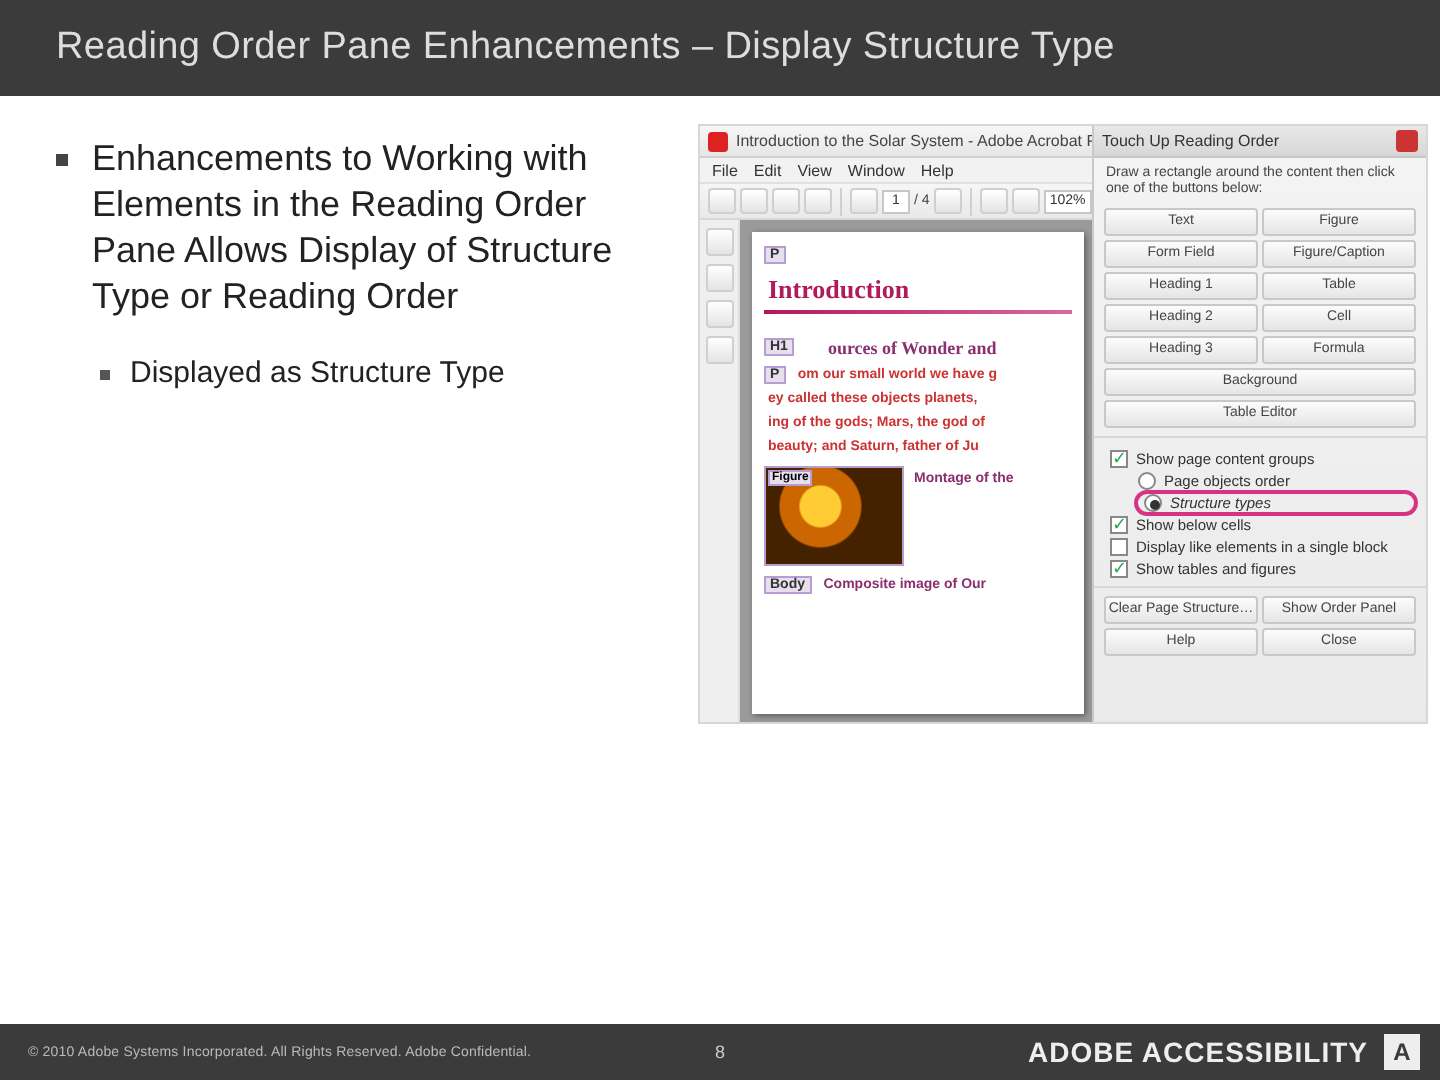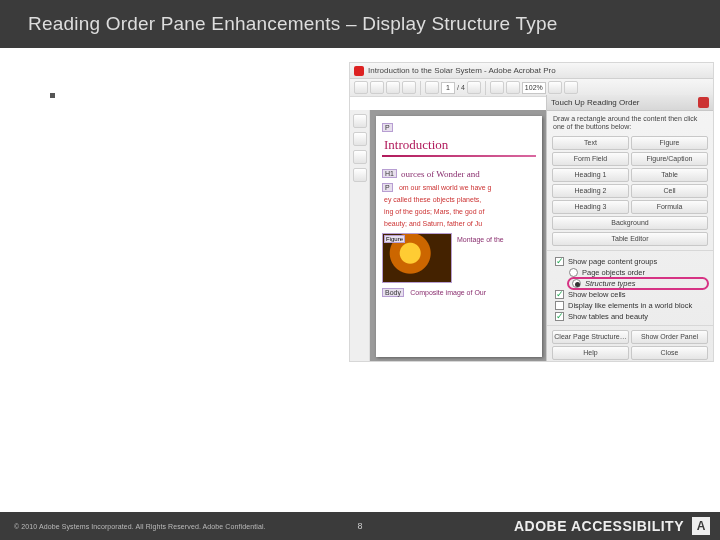--- a/index.html
+++ b/index.html
@@ -28,34 +28,34 @@
   .shot-menubar { height: 13px; background: #f2f2f2; border-bottom: 1px solid #e0e0e0; display: flex; gap: 8px; padding: 0 6px; align-items: center; color: #333; font-size: 8px; }
   .shot-toolbar { height: 18px; background: linear-gradient(#f6f6f6,#e9e9e9); border-bottom: 1px solid #d8d8d8; display: flex; align-items: center; gap: 2px; padding: 0 4px; }
   .tbtn { width: 14px; height: 13px; background: linear-gradient(#fff,#e4e4e4); border: 1px solid #cfcfcf; border-radius: 2px; }
   .tsep { width: 1px; height: 14px; background: #d0d0d0; margin: 0 2px; }
   .pgbox { width: 14px; height: 12px; background: #fff; border: 1px solid #c7c7c7; font-size: 7px; display:flex;align-items:center;justify-content:center;color:#333;}
   .zbox { width: 24px; height: 12px; background:#fff;border:1px solid #c7c7c7;font-size:7px;display:flex;align-items:center;justify-content:center;color:#333;}
 
   .shot-main { position: absolute; left: 0; top: 47px; width: 198px; height: 253px; display: flex; }
   .gutter { width: 20px; background: #efefef; border-right: 1px solid #dedede; display:flex; flex-direction:column; align-items:center; gap:4px; padding-top:4px;}
   .gbtn { width: 14px; height: 14px; background: linear-gradient(#fff,#e4e4e4); border: 1px solid #cfcfcf; border-radius: 2px; }
-  .page-area { flex: 1; background: #9a9a9a; padding: 6px; }
+  .page-area { flex: 1; background: #9a9a9a; padding: 6px; font-weight: bold; }
   .page { width: 100%; height: 100%; background: #fff; box-shadow: 1px 1px 3px rgba(0,0,0,.4); position: relative; padding: 6px; overflow:hidden;}
   .tag { display: inline-block; background: #e7dfed; border: 1px solid #b79ed2; color: #333; font-size: 7px; padding: 0 2px; margin: 1px 2px 1px 0; }
   .intro { color: #b11a5b; font-family: Georgia, serif; font-size: 13px; margin: 4px 0 2px 2px; }
   .rule { height: 2px; background: linear-gradient(to right,#b11a5b,#d968a0); margin-bottom: 4px; }
-  .subhead-row { display:flex; align-items:center; gap:2px;margin-top:11px;}
+  .subhead-row { display:flex; align-items:center; gap:15px;margin-top:11px;}
   .subhead { color: #8a2f6f; font-family: Georgia, serif; font-size: 9px; }
   .para { color: #c33; font-size: 7px; line-height: 1.25; margin: 3px 0 0 2px; }
   .figblock { display:flex; gap:3px; margin-top:5px;}
   .fig { width: 70px; height: 50px; background: radial-gradient(circle at 40% 40%, #ffcc33 0 20%, #cc6600 22% 40%, #442200 42% 100%); border:1px solid #b79ed2; position:relative;}
   .fig .figtag { position:absolute; left:1px; top:1px; background:#e7dfed;border:1px solid #b79ed2;font-size:6px;padding:0 1px;}
 
   
-  .panel { position: absolute; right: 0; top: 0; width: 167px; height: 300px; background: linear-gradient(#f4f4f4,#eaeaea); border-left: 1px solid #c9c9c9; margin-top: 32px; }
+  .panel { position: absolute; right: 0; top: 0; width: 167px; height: 300px; background: linear-gradient(#f4f4f4,#eaeaea); border-left: 1px solid #c9c9c9; }
   .panel-title { height: 16px; background: linear-gradient(#e8e8e8,#d7d7d7); border-bottom: 1px solid #c7c7c7; display:flex; align-items:center; justify-content:space-between; padding: 0 4px; font-size: 8px; color:#333;}
   .panel-title .x { width:11px;height:11px;background:#c33;border-radius:2px;}
   .panel-instr { font-size: 7px; color: #444; padding: 4px 6px 2px 6px; line-height: 1.2; }
   .btn-grid { display: grid; grid-template-columns: 1fr 1fr; gap: 2px; padding: 2px 5px 4px 5px; }
   .pbtn { height: 14px; background: linear-gradient(#fcfcfc,#e5e5e5); border: 1px solid #c8c8c8; border-radius: 2px; font-size: 7px; color: #444; display:flex;align-items:center;justify-content:center;}
   .pbtn.wide { grid-column: 1 / span 2; }
   .optgroup { padding: 4px 6px 2px 8px; border-top:1px solid #d7d7d7;text-align:center;}
   .opt { display: flex; align-items: center; gap: 4px; font-size: 7.5px; color: #333; margin: 2px 0; }
   .chk { width: 9px; height: 9px; background: #fff; border: 1px solid #888; position:relative;}
   .chk.on::after { content:"✓"; position:absolute; left:0; top:-2px; font-size:9px; color:#2a5;}
@@ -76,30 +76,42 @@
 <body>
 
 <div class="slide">
 
   <div class="title-bar">
     <div class="title">Reading Order Pane Enhancements – Display Structure Type</div>
   </div>
 
   <div class="body">
     <div class="col-left">
+      <div class="bullet-main">
+        <span class="sq"></span>
+        <span>Enhancements to Working with Elements in the Reading Order Pane Allows Display of Structure Type or Reading Order</span>
+      </div>
       <div class="bullet-sub">
         <span class="sq"></span>
+        <span>Displayed as Structure Type</span>
       </div>
     </div>
 
     <div class="col-right">
       <div class="shot">
         <div class="shot-titlebar">
           <span class="appicon"></span>
           <span class="t">Introduction to the Solar System - Adobe Acrobat Pro</span>
+        </div>
+        <div class="shot-menubar">
+          <span>File</span>
+          <span>Edit</span>
+          <span>View</span>
+          <span>Window</span>
+          <span>Help</span>
         </div>
         <div class="shot-toolbar">
           <span class="tbtn"></span>
           <span class="tbtn"></span>
           <span class="tbtn"></span>
           <span class="tbtn"></span>
           <span class="tsep"></span>
           <span class="tbtn"></span>
           <span class="pgbox">1</span>
           <span style="font-size:7px;color:#444;">/ 4</span>
@@ -181,25 +193,25 @@
             <div class="opt indent ring">
                 <span class="rad on"></span>
                 <span>Structure types</span>
               </div>
             <div class="opt">
                 <span class="chk on"></span>
                 <span>Show below cells</span>
               </div>
             <div class="opt">
                 <span class="chk"></span>
-                <span>Display like elements in a world block</span>
+                <span>Display like elements in a single block</span>
               </div>
             <div class="opt">
                 <span class="chk on"></span>
-                <span>Show tables and beauty</span>
+                <span>Show tables and figures</span>
               </div>
           </div>
           <div class="btn-grid" style="border-top:1px solid #d7d7d7;padding-top:4px;">
             <div class="pbtn">Clear Page Structure…</div>
             <div class="pbtn">Show Order Panel</div>
             <div class="pbtn">Help</div>
             <div class="pbtn">Close</div>
           </div>
         </div>
       </div>

